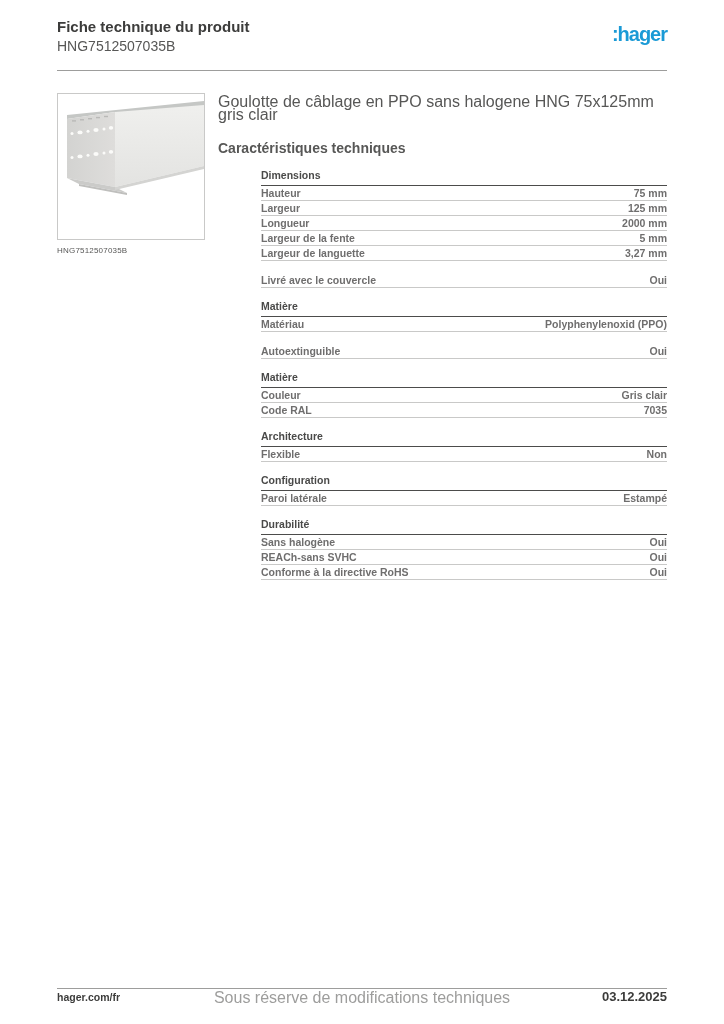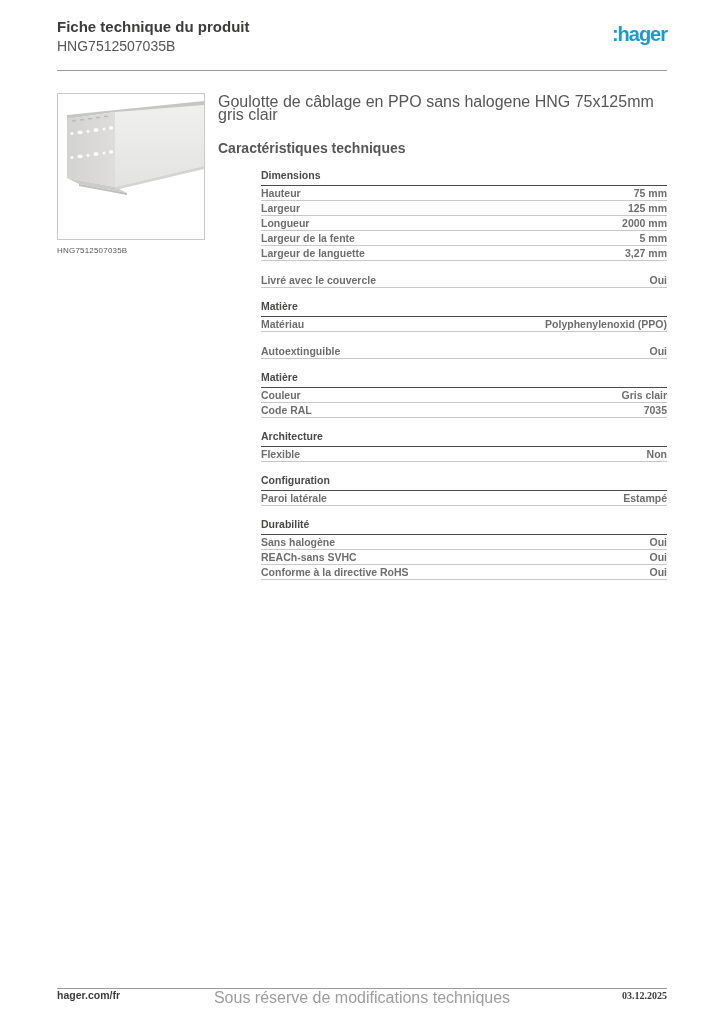--- a/index.html
+++ b/index.html
@@ -47,21 +47,21 @@
   }
   .spec-label, .spec-value { font-size:10.5px; color:#6f6e6e; line-height:13px; }
   
   .footer {
     position:absolute; left:57px; right:57px; top:988px;
     border-top:1px solid #9d9d9c; padding-top:0;
     display:flex; justify-content:space-between; align-items:baseline;
   }
   .footer-left  { font-size:10.5px; font-weight:bold; color:#3c3c3b; }
   .footer-center{ font-size:16px; color:#9d9d9c; position:absolute; left:0; right:0; text-align:center; top:0; }
-  .footer-right { font-size:10px; font-weight:bold; color:#3c3c3b;font-family:Liberation Serif, serif; }
+  .footer-right { font-size:13px; font-weight:bold; color:#3c3c3b; }
 </style>
 </head>
 <body>
 
 <div class="page">
 
   <div class="header">
     <div>
       <div class="doc-title">Fiche technique du produit</div>
       <div class="doc-code">HNG7512507035B</div>

